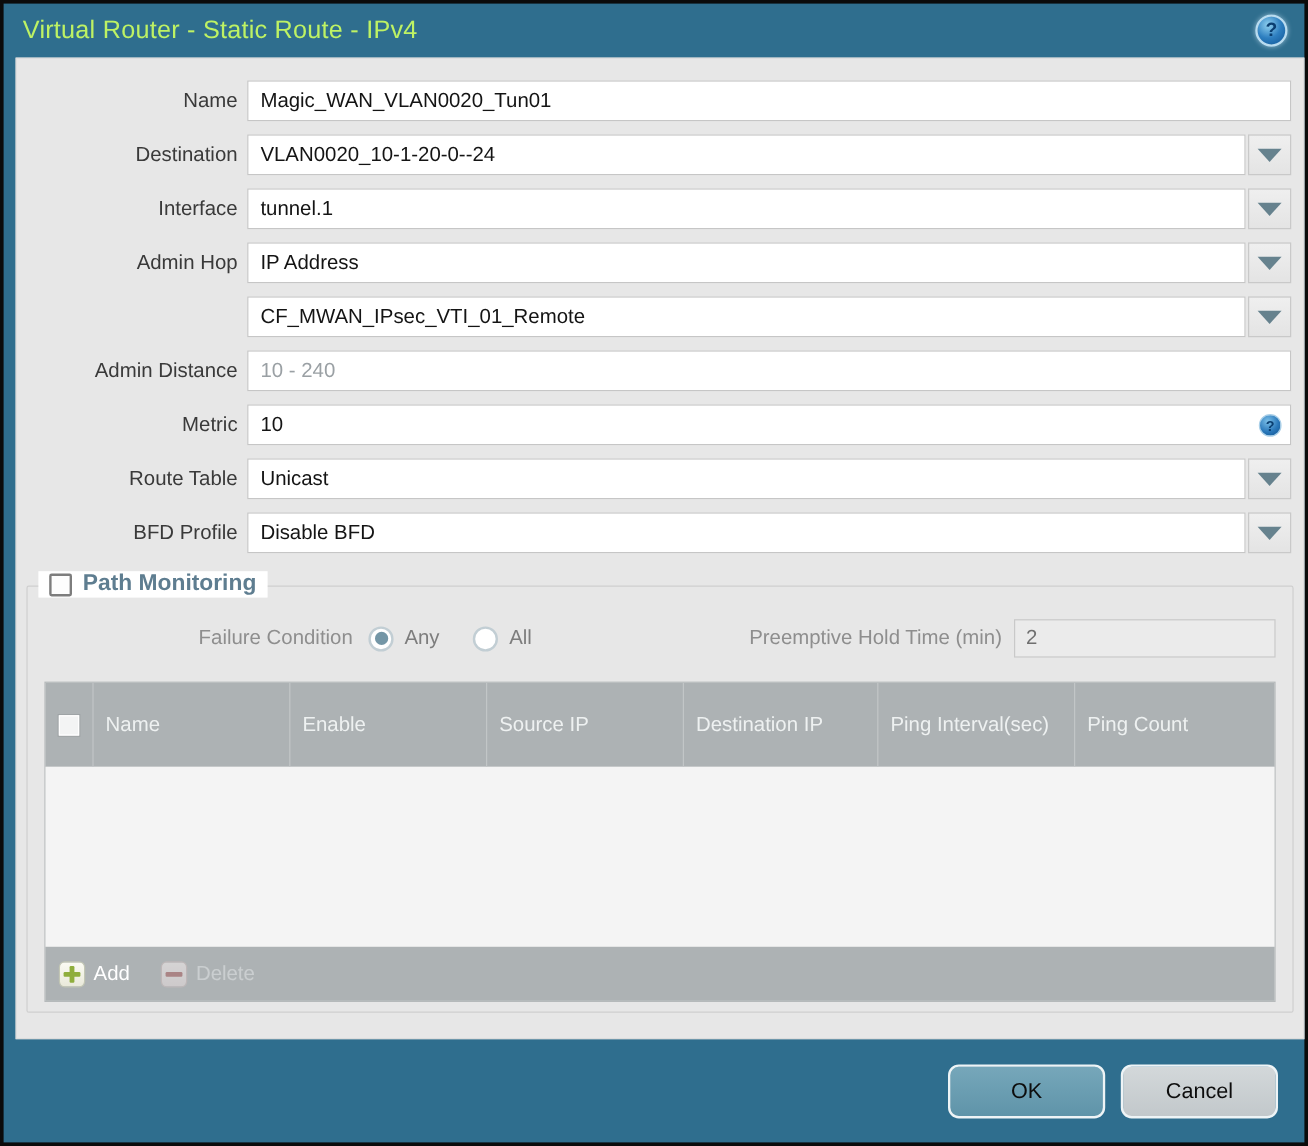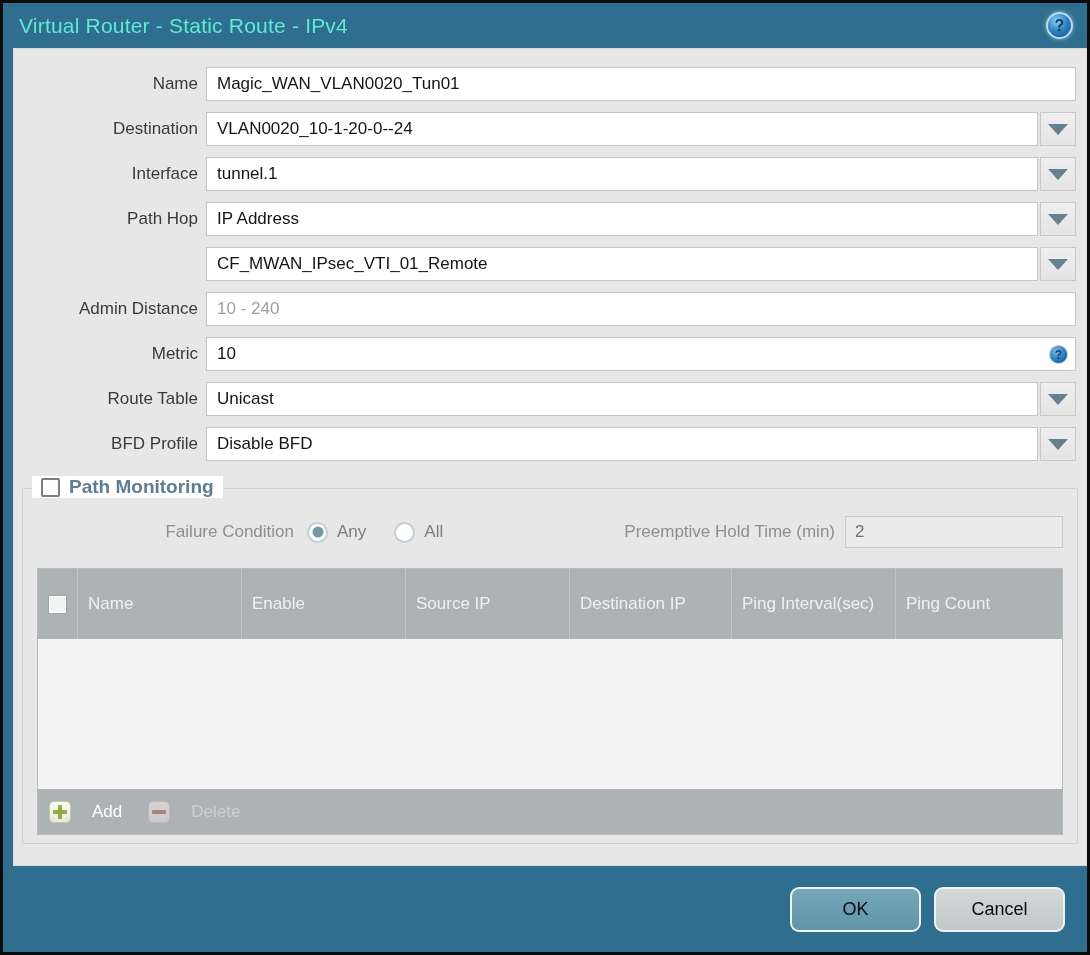--- a/index.html
+++ b/index.html
@@ -16,21 +16,21 @@
     background:#2f6e8e;
     border:3px solid #0b0b0b;
   }
   
   .titlebar {
     position:absolute; left:0; top:0; right:0; height:45px;
     display:flex; align-items:center;
     padding:0 14px 0 16px;
   }
   .title-text {
-    color:#5eead4; font-size:21px; letter-spacing:.2px;
+    color:#bef264; font-size:21px; letter-spacing:.2px;
   }
   .help-badge {
     margin-left:auto;
     width:27px; height:27px; border-radius:50%;
     background: radial-gradient(circle at 38% 30%, #8fd0ef 0%, #2e7fc0 50%, #0e5494 100%);
     border:2px solid #b9dcf0;
     box-shadow: 0 0 4px rgba(210,235,250,.6);
     color:#0a3e70; font-weight:bold; font-size:16px;
     display:flex; align-items:center; justify-content:center;
     cursor:pointer;
@@ -158,21 +158,21 @@
     border:1px solid #fff;
     box-shadow:0 0 0 1px #9ea3a5;
     cursor:pointer;
   }
   .pm-body { height:150px; background:#f4f4f4; }
   .pm-foot {
     height:45px; background:#adb2b4;
     display:flex; align-items:center; gap:26px;
     padding-left:11px;
   }
-  .tool-btn { display:flex; align-items:center; gap:21px; cursor:pointer; }
+  .tool-btn { display:flex; align-items:center; gap:7px; cursor:pointer; }
   .mini-icon {
     width:22px; height:22px; border-radius:5px; position:relative;
   }
   .mini-icon.add-ic {
     background:linear-gradient(#fbfbf3,#e9e9da);
     border:1px solid #c2c6b4;
   }
   .mini-icon.add-ic::before, .mini-icon.add-ic::after {
     content:""; position:absolute; background:#8fae3c; border-radius:1px;
     left:50%; top:50%; transform:translate(-50%,-50%);
@@ -242,21 +242,21 @@
       <div class="form-label">Interface</div>
       <div class="field-wrap">
         <input class="txt" type="text" value="tunnel.1" style="">
         <div class="dd-btn">
           <div class="dd-tri"></div>
         </div>
       </div>
     </div>
 
     <div class="form-row">
-      <div class="form-label">Path Hop</div>
+      <div class="form-label">Admin Hop</div>
       <div class="field-wrap">
         <input class="txt" type="text" value="IP Address" style="">
         <div class="dd-btn">
           <div class="dd-tri"></div>
         </div>
       </div>
     </div>
 
     <div class="form-row">
       <div class="form-label"></div>

